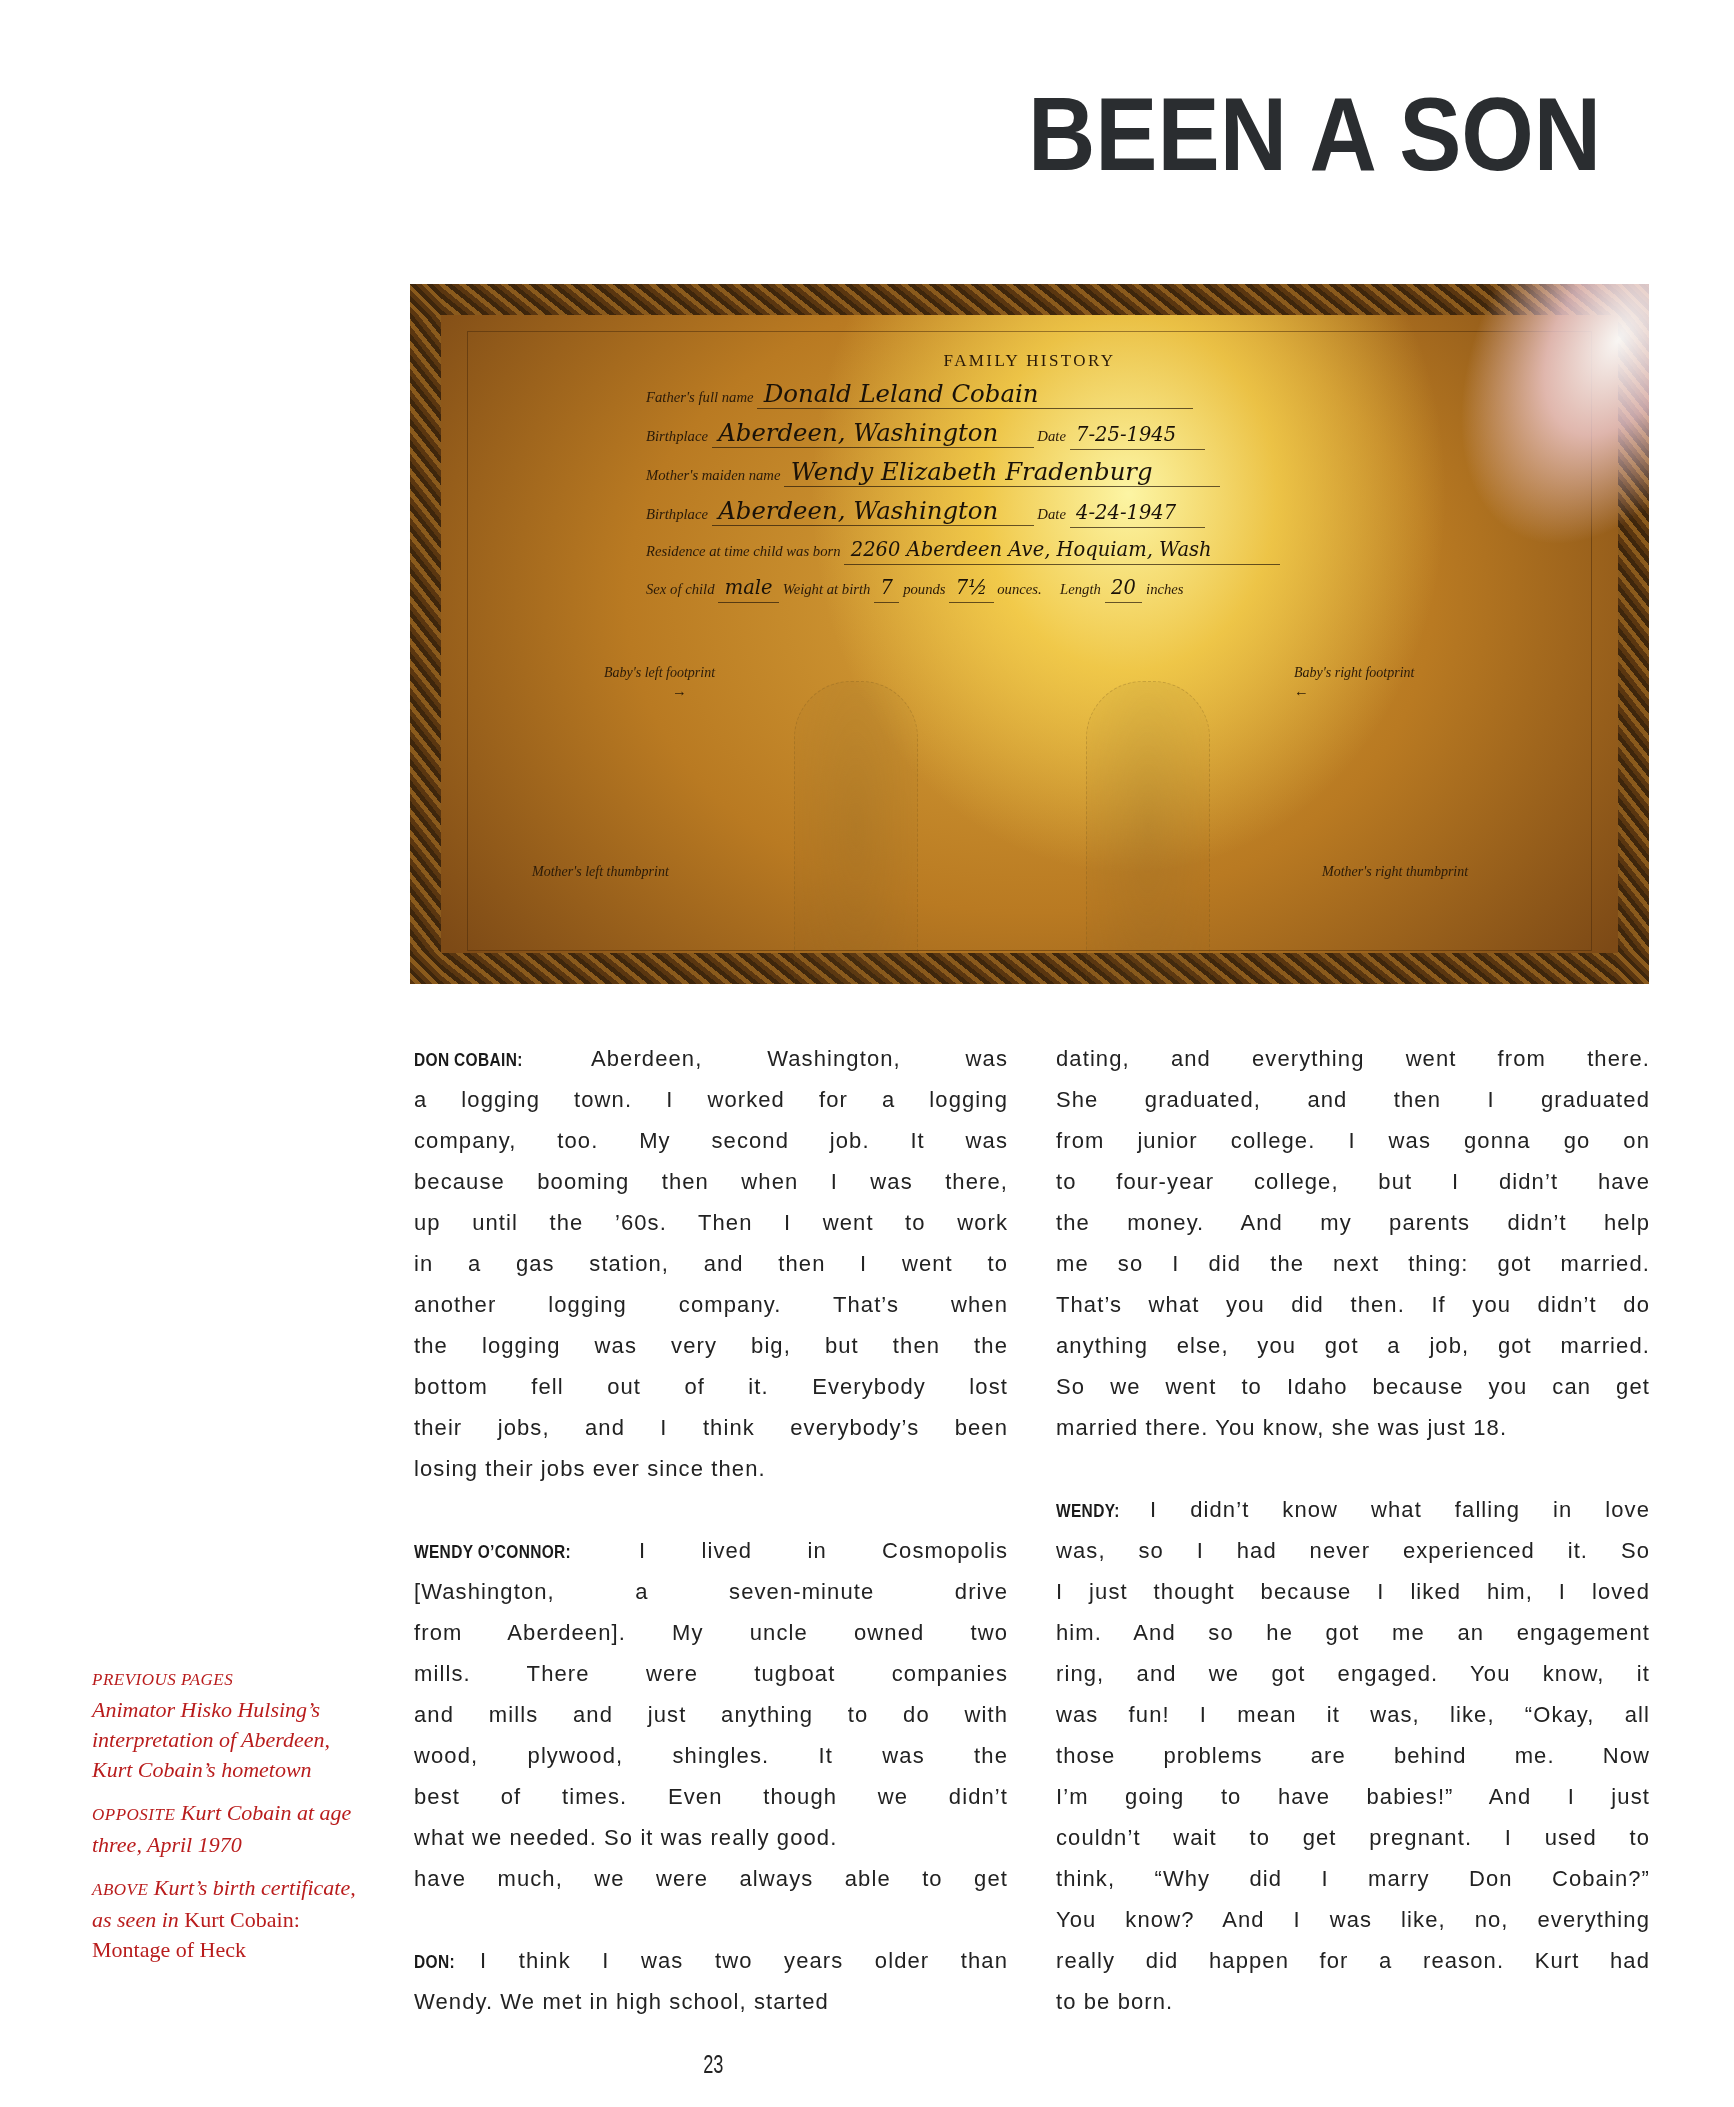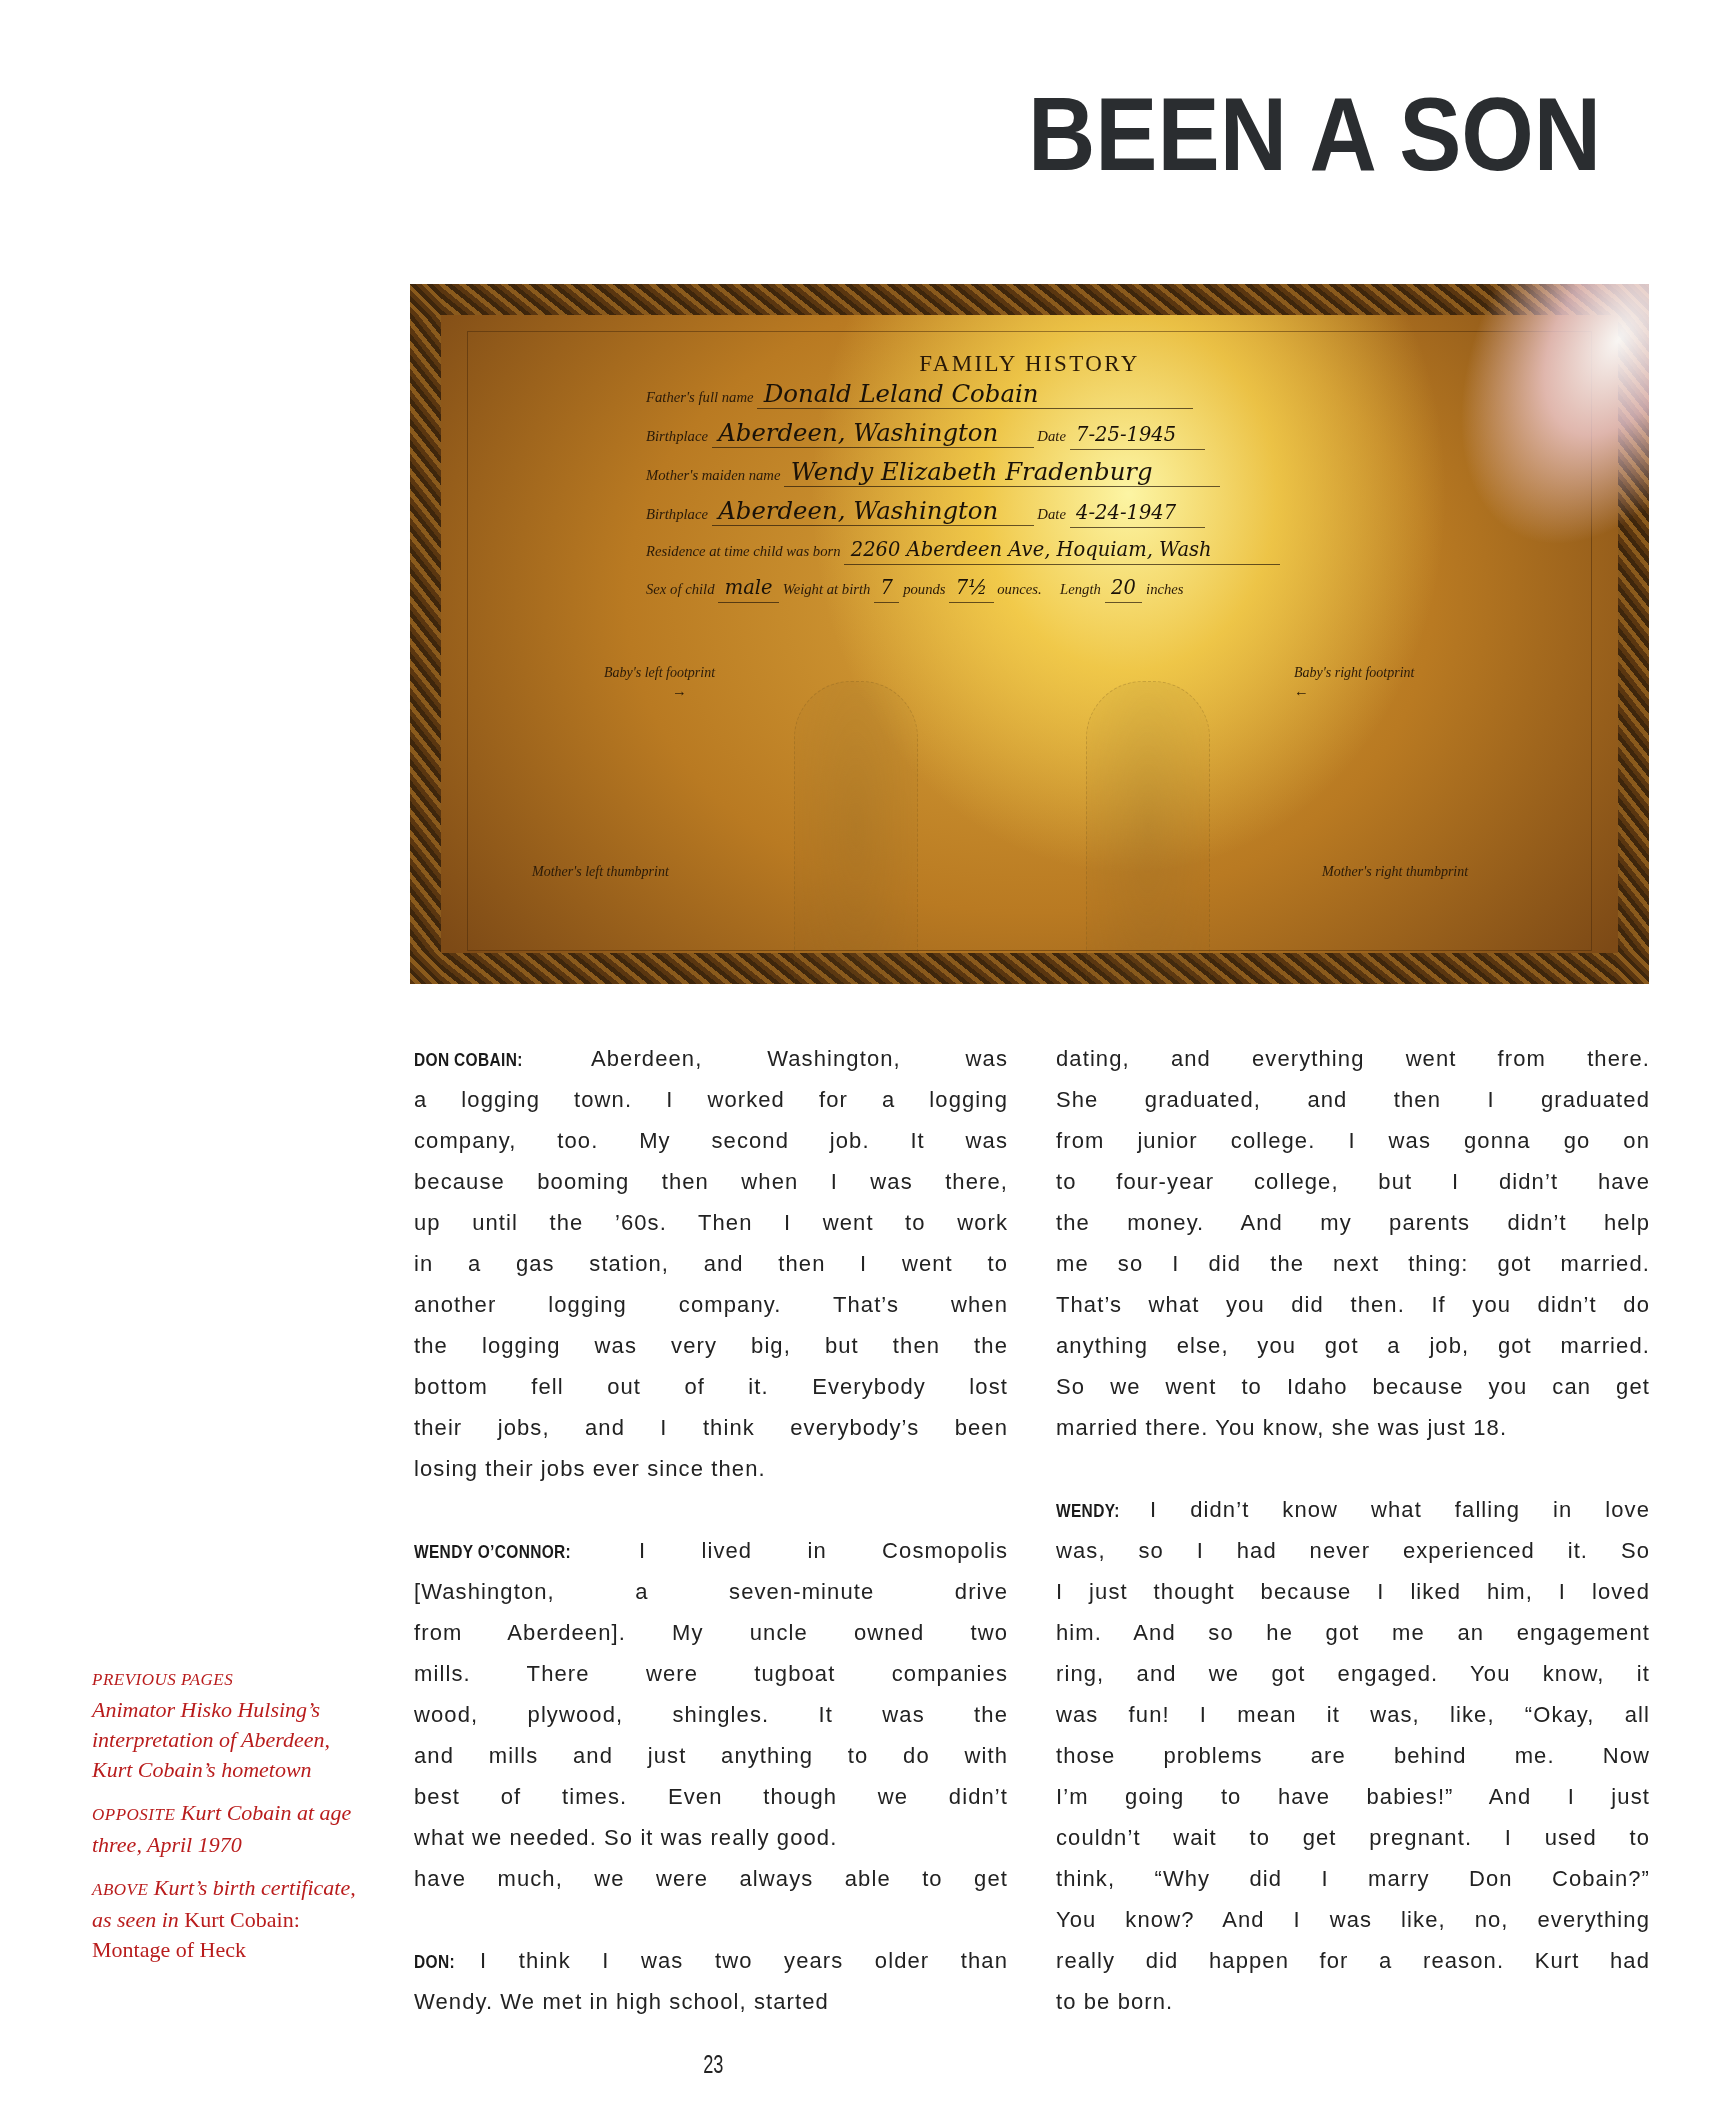--- a/index.html
+++ b/index.html
@@ -32,21 +32,21 @@
     border: 1.6px solid rgba(70,40,10,0.5);
   }
   .photo .flare {
     position: absolute; left: 879px; top: -98px; width: 423px; height: 570px;
     background: radial-gradient(ellipse 179px 293px at 60% 20%, rgba(255,255,255,0.95) 0%, rgba(255,220,235,0.7) 35%, rgba(255,200,200,0) 75%);
     transform: rotate(28deg);
     pointer-events: none;
   }
   .cert-heading {
     position: absolute; left: 0; right: 0; top: 67px; text-align: center;
-    font-family: "Liberation Serif", serif; font-size: 23px; letter-spacing: 2.4px; color: #2a1a08;
+    font-family: "Liberation Serif", serif; font-size: 17px; letter-spacing: 2.4px; color: #2a1a08;
   }
   .cert-row {
     position: absolute; left: 236px; white-space: nowrap;
     font-family: "Liberation Serif", serif; font-style: italic; font-size: 14.7px; color: #2a1a08;
   }
   .cert-row .hw {
     font-family: "DejaVu Serif", serif; font-style: italic; font-size: 24.4px; color: #1a1208;
     border-bottom: 1.6px solid rgba(40,25,8,0.7); padding: 0 6.5px; display: inline-block; line-height: 28px;
   }
   .cert-row .hw.sm { font-size: 19.5px; }
@@ -168,22 +168,22 @@
       <span class="line" style="white-space: normal; overflow: hidden;"><span>the logging was very big, but then the</span></span>
       <span class="line" style="white-space: normal; overflow: hidden;"><span>bottom fell out of it. Everybody lost</span></span>
       <span class="line" style="white-space: normal; overflow: hidden;"><span>their jobs, and I think everybody’s been</span></span>
       <span class="line last"><span>losing their jobs ever since then.</span></span>
     </div>
     <div class="para">
       <span class="line" style="white-space: normal; overflow: hidden;"><span class="speaker">WENDY O’CONNOR:</span> <span>I lived in Cosmopolis</span></span>
       <span class="line" style="white-space: normal; overflow: hidden;"><span>[Washington, a seven-minute drive</span></span>
       <span class="line" style="white-space: normal; overflow: hidden;"><span>from Aberdeen]. My uncle owned two</span></span>
       <span class="line" style="white-space: normal; overflow: hidden;"><span>mills. There were tugboat companies</span></span>
+      <span class="line" style="white-space: normal; overflow: hidden;"><span>and mills and just anything to do with</span></span>
       <span class="line" style="white-space: normal; overflow: hidden;"><span>wood, plywood, shingles. It was the</span></span>
-      <span class="line" style="white-space: normal; overflow: hidden;"><span>and mills and just anything to do with</span></span>
       <span class="line" style="white-space: normal; overflow: hidden;"><span>best of times. Even though we didn’t</span></span>
       <span class="line last"><span>what we needed. So it was really good.</span></span>
       <span class="line" style="white-space: normal; overflow: hidden;"><span>have much, we were always able to get</span></span>
     </div>
     <div class="para">
       <span class="line" style="white-space: normal; overflow: hidden;"><span class="speaker">DON:</span> <span>I think I was two years older than</span></span>
       <span class="line last"><span>Wendy. We met in high school, started</span></span>
     </div>
   </div>
 

